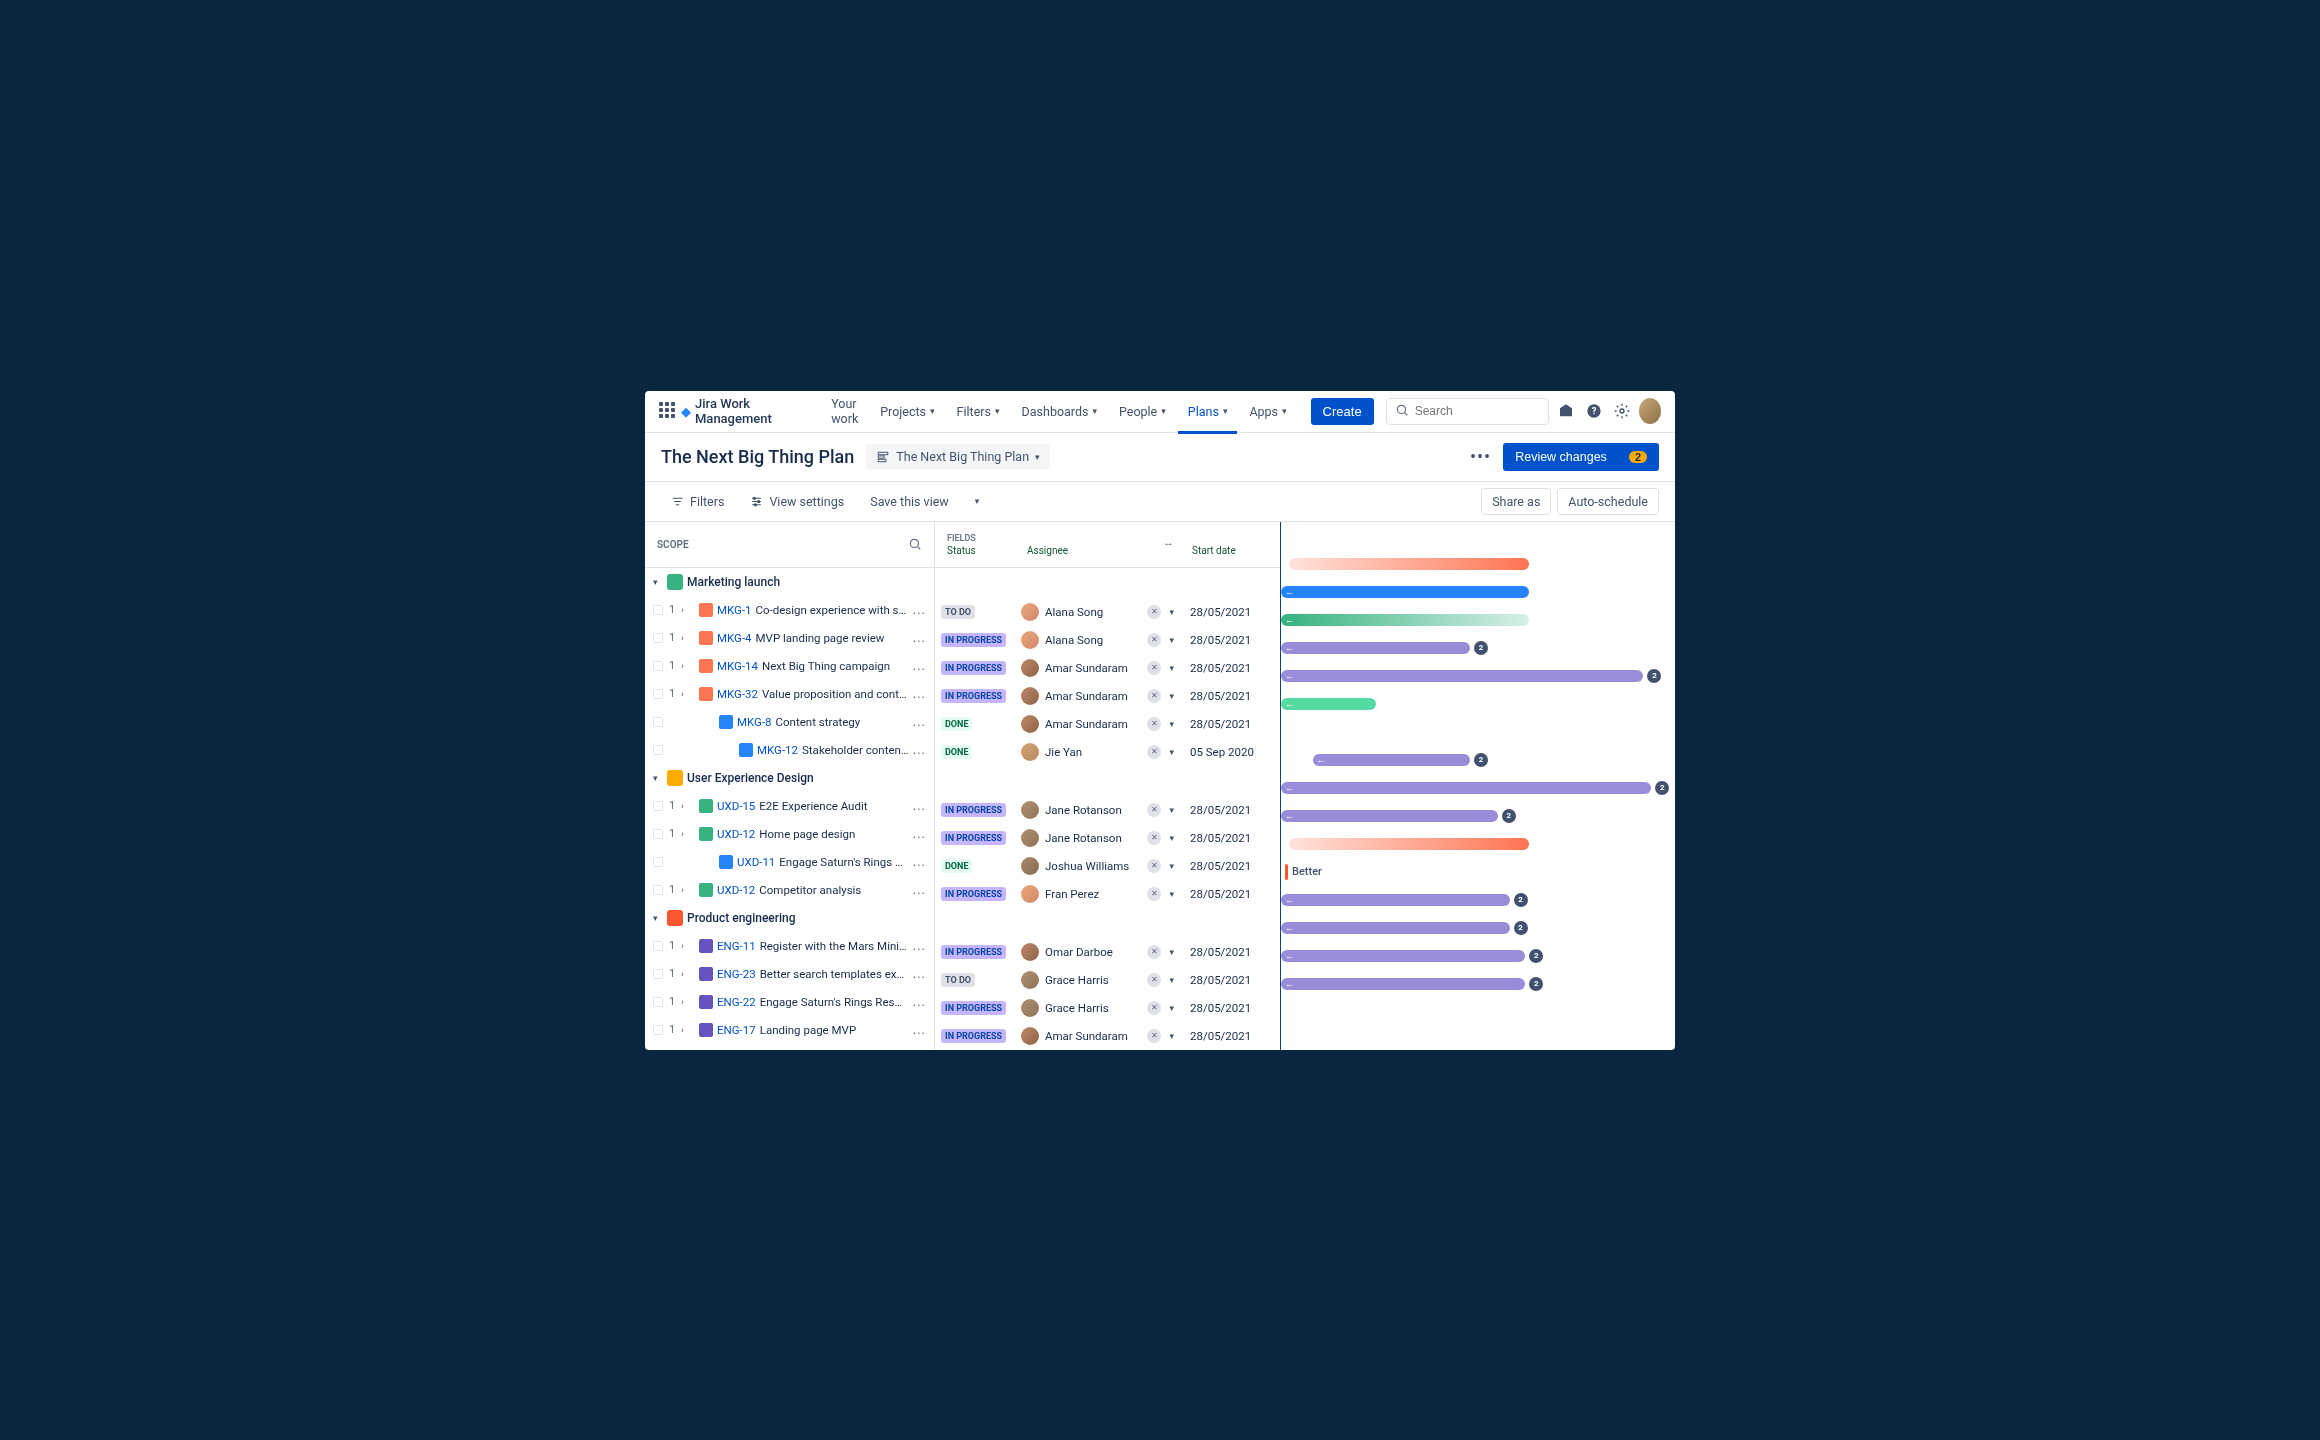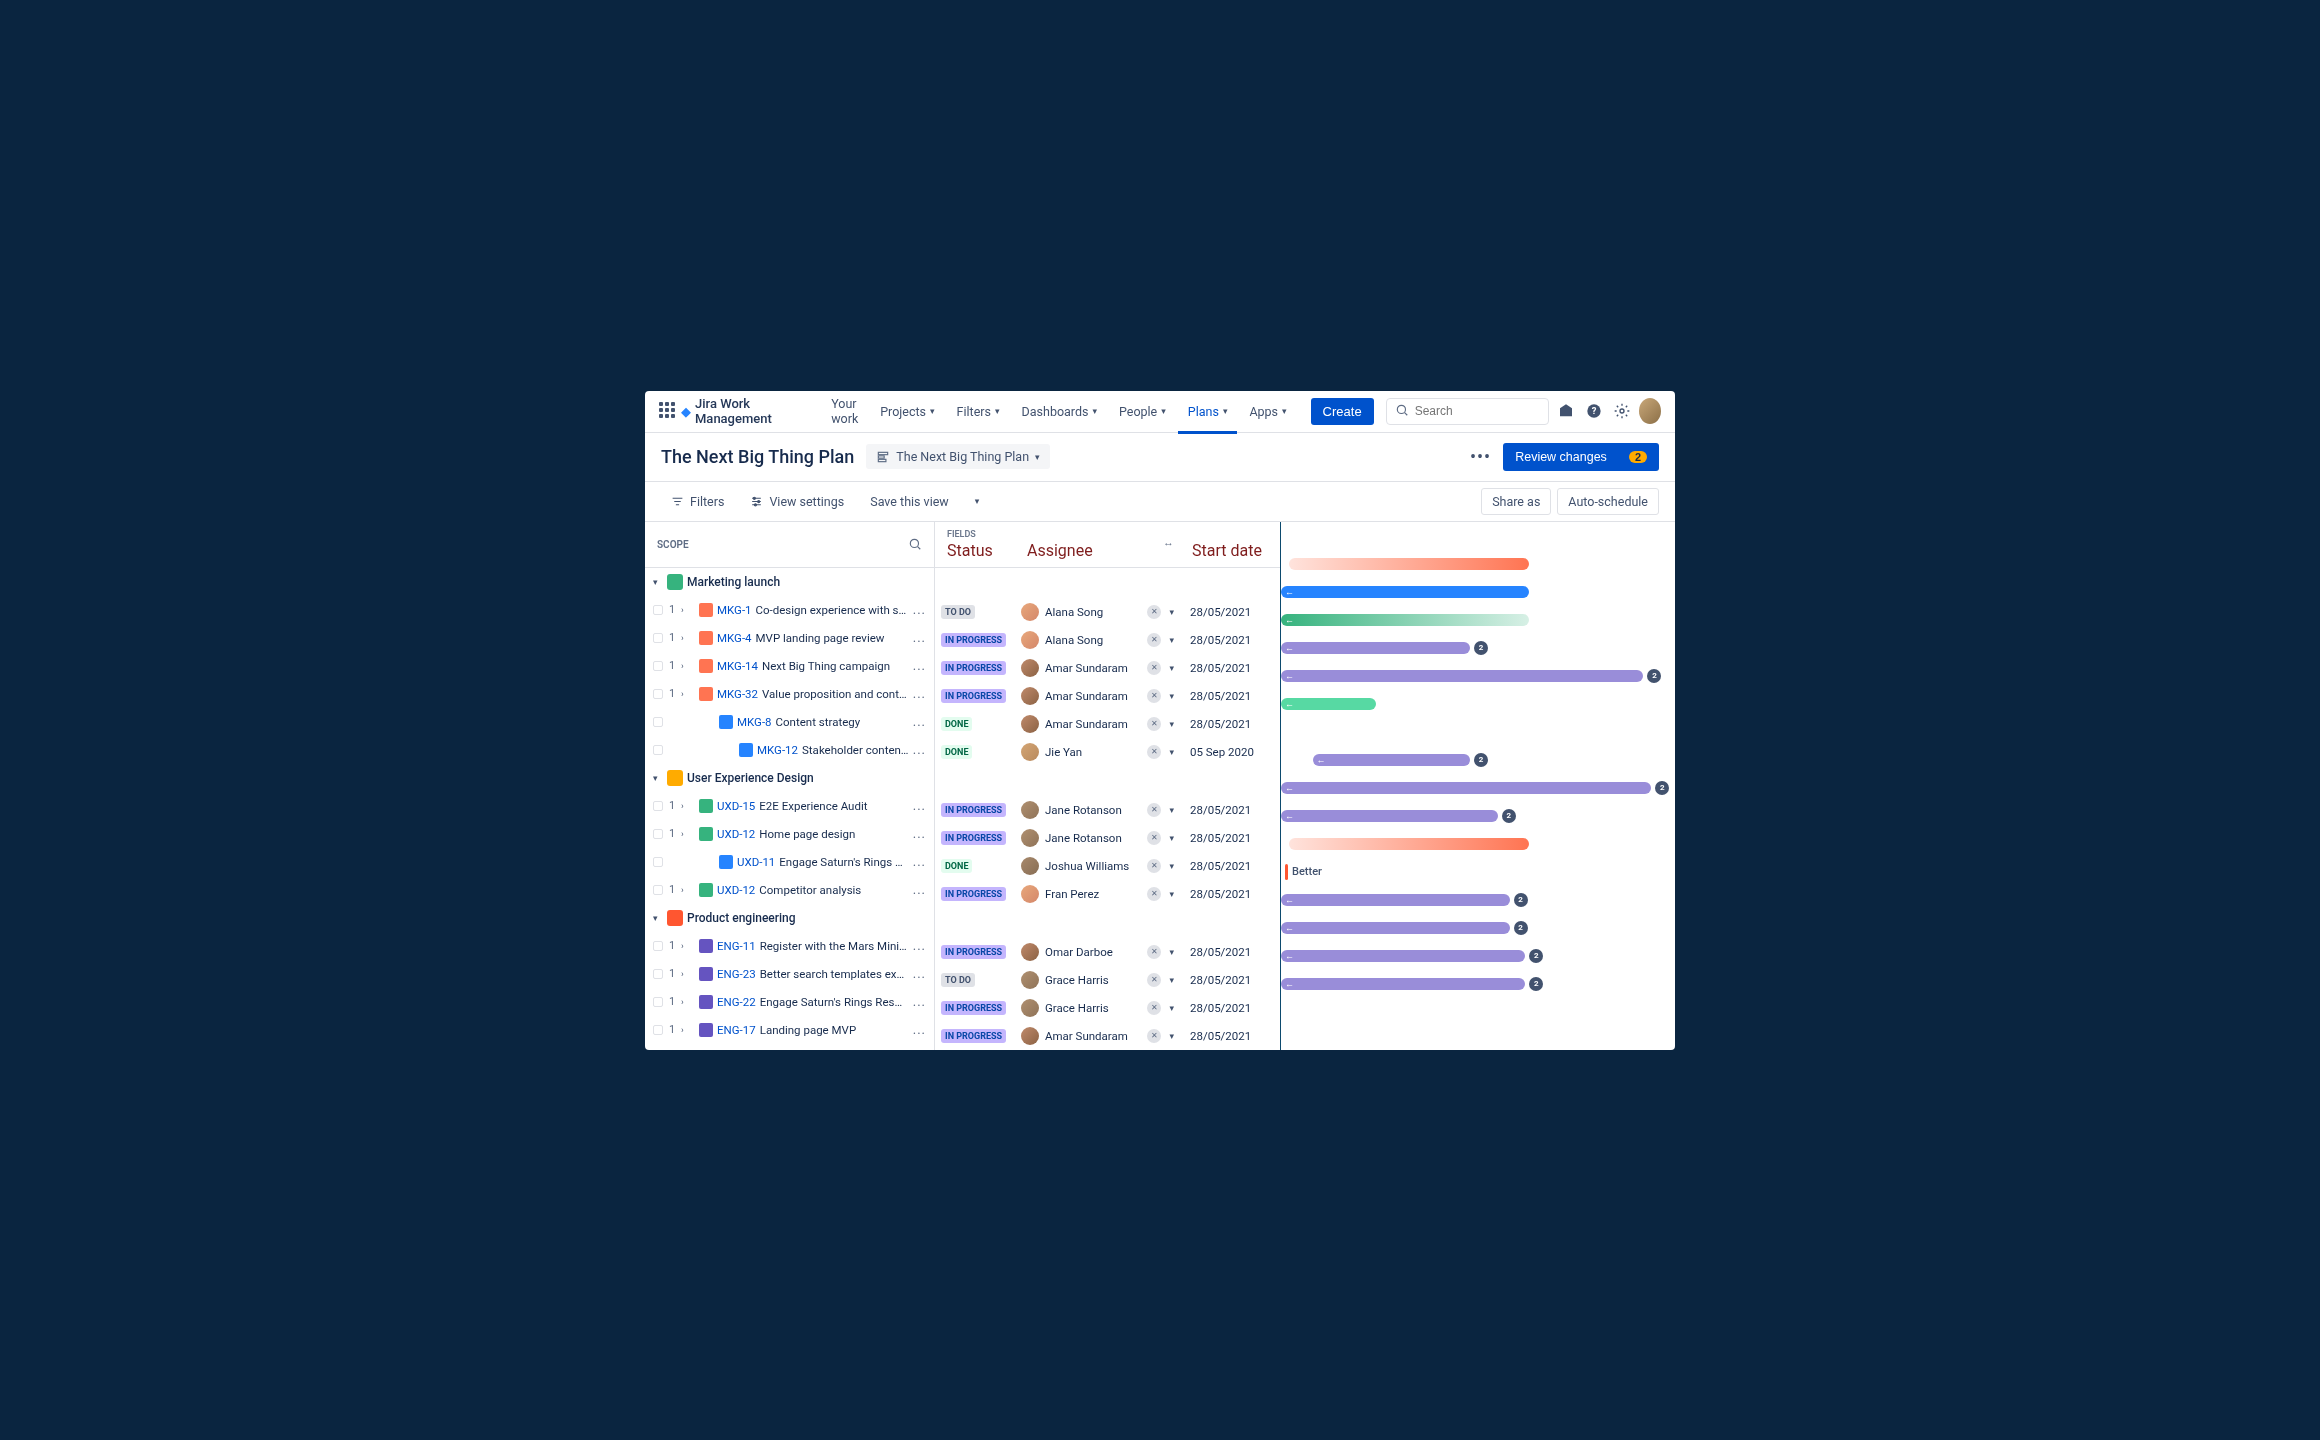--- a/index.html
+++ b/index.html
@@ -40,21 +40,21 @@
 .grid { display: flex; }
 .scope-col { width: 290px; border-right: 1px solid #dfe1e6; }
 .fields-col { border-right: 1px solid #0c4a6e; display: flex; align-items: center; }
 .status-col { width: 80px; }
 .assignee-col { width: 165px; }
 .date-col { width: 100px; }
 .timeline-col { flex: 1; position: relative; }
 
 .col-header { height: 46px; padding: 6px 12px; border-bottom: 1px solid #dfe1e6; font-size: 10px; font-weight: 600; color: #5e6c84; text-transform: uppercase; display: flex; flex-direction: column; justify-content: center; }
 .fields-label { font-size: 9px; color: #6b778c; text-transform: uppercase; margin-bottom: 2px; }
-.col-subhead { font-size: 16px; color: #7f1d1d; font-weight: 400; text-transform: none; }
+.col-subhead { font-size: 10px; color: #14532d; font-weight: 400; text-transform: none; }
 .scope-header { flex-direction: row; align-items: center; justify-content: space-between; }
 .timeline-header { display: flex; align-items: center; height: 46px; border-bottom: 1px solid #dfe1e6; padding: 0 4px; }
 .time-tick { flex: 1; font-size: 10px; color: #6b778c; text-align: left; padding-left: 4px; }
 
 .row { height: 28px; display: flex; align-items: center; }
 .group-row { height: 30px; font-weight: 500; }
 .row-scope { display: flex; align-items: center; height: 28px; padding: 0 8px; gap: 4px; font-size: 12px; }
 .expand-caret { width: 10px; color: #42526e; font-size: 9px; cursor: pointer; }
 .proj-icon { width: 16px; height: 16px; border-radius: 3px; display: flex; align-items: center; justify-content: center; font-size: 10px; }
 .proj-mkg { background: #36b37e; }

